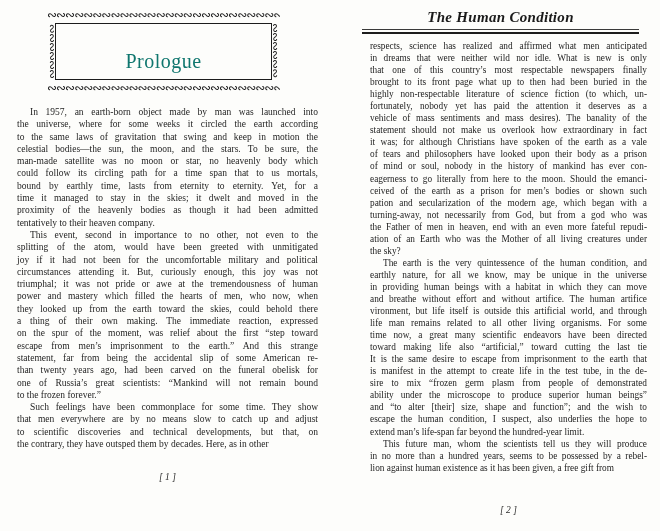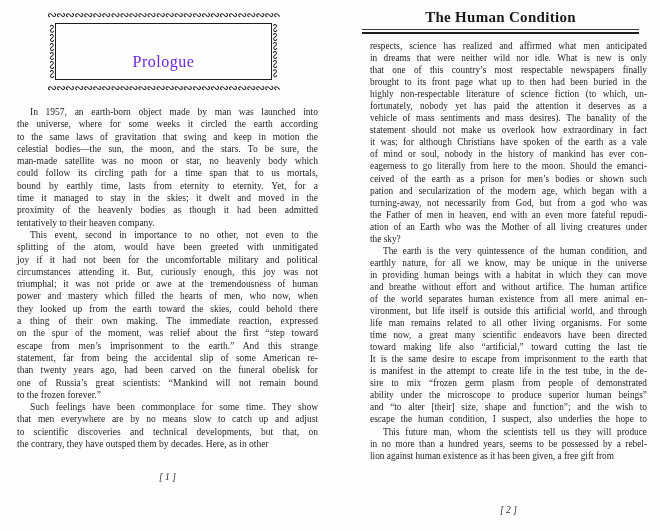--- a/index.html
+++ b/index.html
@@ -19,40 +19,40 @@
   .orn-top    { position: absolute; top: -3px; left: 0; right: 0; text-align: center; letter-spacing: -1px; }
   .orn-bottom { position: absolute; bottom: -3px; left: 0; right: 0; text-align: center; letter-spacing: -1px; }
   .orn-side   { position: absolute; width: 58px; height: 10px; text-align: center; letter-spacing: -1px; }
   .orn-left   { left: -24px; top: 33px; transform: rotate(90deg); }
   .orn-right  { right: -24px; top: 33px; transform: rotate(-90deg); }
   .inner-box {
     position: absolute; left: 8px; right: 8px; top: 10px; bottom: 10px;
     border: 1.5px solid #1c1c1c;
     display: flex; align-items: center; justify-content: center;
   }
-  .prologue-title { font-size: 16px; letter-spacing: 0.5px; color: #6d28d9; margin-top: 20px; }
+  .prologue-title { font-size: 20px; letter-spacing: 0.5px; color: #0f766e; margin-top: 20px; }
 
   
   .body-text { position: absolute; }
   .body-left  { left: 17px; top: 106px; width: 301px; font-size: 9.5px; line-height: 12.3px; }
   .body-right { left: 40px; top: 40px;  width: 277px; font-size: 9.3px; line-height: 12.05px; }
   .line { text-align: justify; text-align-last: justify; white-space: normal; }
   .body-left  .line { height: 12.3px; }
   .body-right .line { height: 12.05px; }
   .line.last { text-align-last: left; }
   .line.ind  { text-indent: 13px; }
 
   .pageno { text-align: center; font-style: italic; font-size: 9.5px; color: #2a2a2a; }
   .pageno-left  { margin-top: 8px; }
   .pageno-right { margin-top: 4px; }
 
   
   .running-header {
     position: absolute; left: 32px; top: 9px; width: 277px;
-    text-align: center; font-weight: 600;
+    text-align: center; font-style: italic; font-weight: 600;
     font-size: 15px; color: #1a1a1a; letter-spacing: 0.3px;
   }
   .header-rule { position: absolute; left: 32px; top: 29px; width: 277px; }
   .rule-thin  { border-top: 1px solid #3a3a3a; }
   .rule-thick { border-top: 2px solid #1d1d1d; margin-top: 2px; }
 </style>
 </head>
 <body>
 
 <div class="spread">
@@ -121,45 +121,46 @@
         <div class="para">
           <div class="line">respects, science has realized and affirmed what men anticipated</div>
           <div class="line">in dreams that were neither wild nor idle. What is new is only</div>
           <div class="line">that one of this country’s most respectable newspapers finally</div>
           <div class="line">brought to its front page what up to then had been buried in the</div>
           <div class="line">highly non-respectable literature of science fiction (to which, un-</div>
           <div class="line">fortunately, nobody yet has paid the attention it deserves as a</div>
           <div class="line">vehicle of mass sentiments and mass desires). The banality of the</div>
           <div class="line">statement should not make us overlook how extraordinary in fact</div>
           <div class="line">it was; for although Christians have spoken of the earth as a vale</div>
+          <div class="line">of tears and philosophers have looked upon their body as a prison</div>
           <div class="line">of mind or soul, nobody in the history of mankind has ever con-</div>
           <div class="line">eagerness to go literally from here to the moon. Should the emanci-</div>
           <div class="line">ceived of the earth as a prison for men’s bodies or shown such</div>
           <div class="line">pation and secularization of the modern age, which began with a</div>
           <div class="line">turning-away, not necessarily from God, but from a god who was</div>
           <div class="line">the Father of men in heaven, end with an even more fateful repudi-</div>
           <div class="line">ation of an Earth who was the Mother of all living creatures under</div>
           <div class="line last">the sky?</div>
         </div>
         <div class="para">
           <div class="line ind">The earth is the very quintessence of the human condition, and</div>
           <div class="line">earthly nature, for all we know, may be unique in the universe</div>
           <div class="line">in providing human beings with a habitat in which they can move</div>
           <div class="line">and breathe without effort and without artifice. The human artifice</div>
-          <div class="line">of the world separates human existence from all mere animal en-</div>
           <div class="line">vironment, but life itself is outside this artificial world, and through</div>
           <div class="line">life man remains related to all other living organisms. For some</div>
           <div class="line">time now, a great many scientific endeavors have been directed</div>
           <div class="line">toward making life also “artificial,” toward cutting the last tie</div>
           <div class="line">It is the same desire to escape from imprisonment to the earth that</div>
           <div class="line">is manifest in the attempt to create life in the test tube, in the de-</div>
           <div class="line">sire to mix “frozen germ plasm from people of demonstrated</div>
           <div class="line">ability under the microscope to produce superior human beings”</div>
           <div class="line">and “to alter [their] size, shape and function”; and the wish to</div>
           <div class="line">escape the human condition, I suspect, also underlies the hope to</div>
+          <div class="line last">extend man’s life-span far beyond the hundred-year limit.</div>
         </div>
         <div class="para">
           <div class="line ind">This future man, whom the scientists tell us they will produce</div>
           <div class="line">in no more than a hundred years, seems to be possessed by a rebel-</div>
           <div class="line last">lion against human existence as it has been given, a free gift from</div>
         </div>
       </div>
 
     <div class="body-text body-right" style="top: 500px;">
       <div class="pageno pageno-right">[ 2 ]</div>

